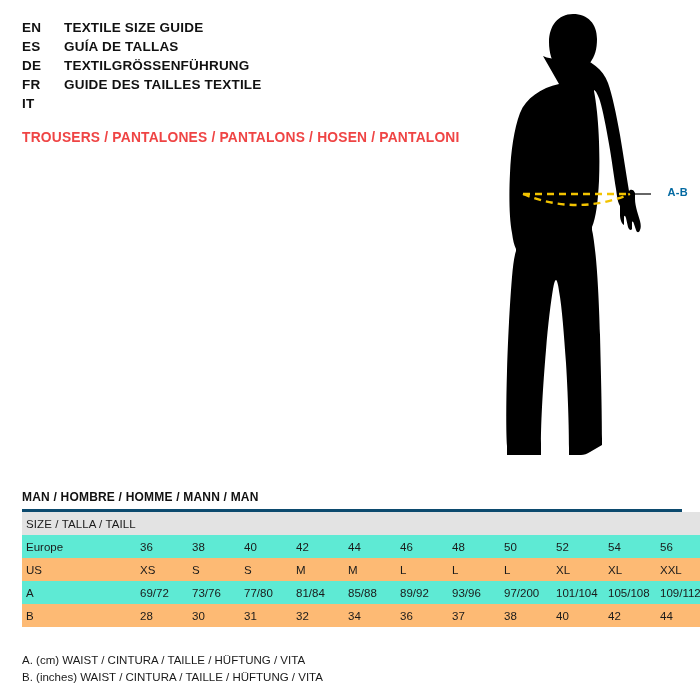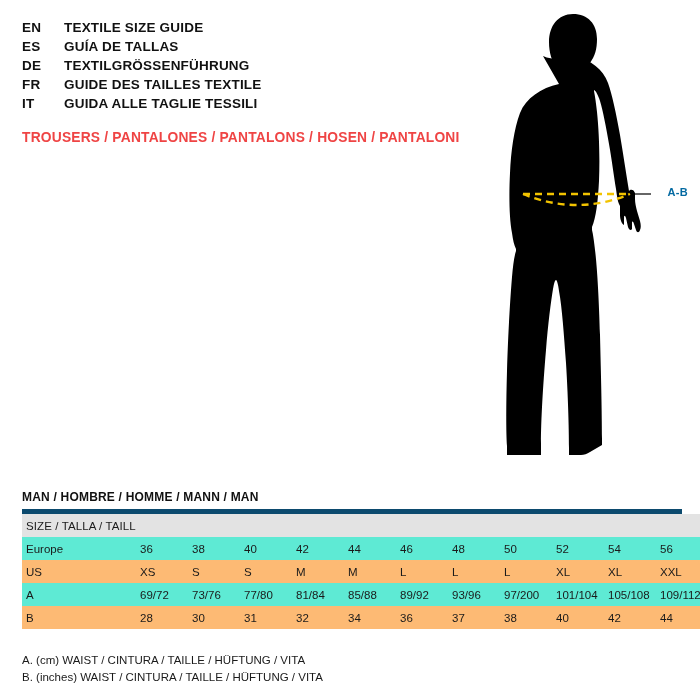--- a/index.html
+++ b/index.html
@@ -82,21 +82,21 @@
     left: 22px;
     top: 490px;
     width: 660px;
   }
   .man-line {
     font-size: 12px;
     font-weight: bold;
     letter-spacing: 0.2px;
     color: #111;
     padding-bottom: 5px;
-    border-bottom: 5px solid #0c4a6e;
+    border-bottom: 3px solid #0c4a6e;
     margin-bottom: 0;
     white-space: nowrap;
   }
   table.size-table {
     border-collapse: collapse;
     width: 660px;
     table-layout: fixed;
     font-size: 11.5px;
     color: #1a1a1a;
   }
@@ -145,21 +145,20 @@
     <div class="lang-row">
       <span class="lang-code">DE</span>
       <span class="lang-text">TEXTILGRÖSSENFÜHRUNG</span>
     </div>
     <div class="lang-row">
       <span class="lang-code">FR</span>
       <span class="lang-text">GUIDE DES TAILLES TEXTILE</span>
     </div>
     <div class="lang-row">
       <span class="lang-code">IT</span>
-      <span class="lang-text">GUIDA ALLE TAGLIE TESSILI</span>
     </div>
   </div>
 
   <div class="garment-line">TROUSERS / PANTALONES / PANTALONS / HOSEN / PANTALONI</div>
 
   <div class="figure-wrap">
     <svg width="235" height="470" viewBox="0 0 235 470">
 
       <path fill="#000000" d="M118 6
         c-15 0 -24 12 -24 28

